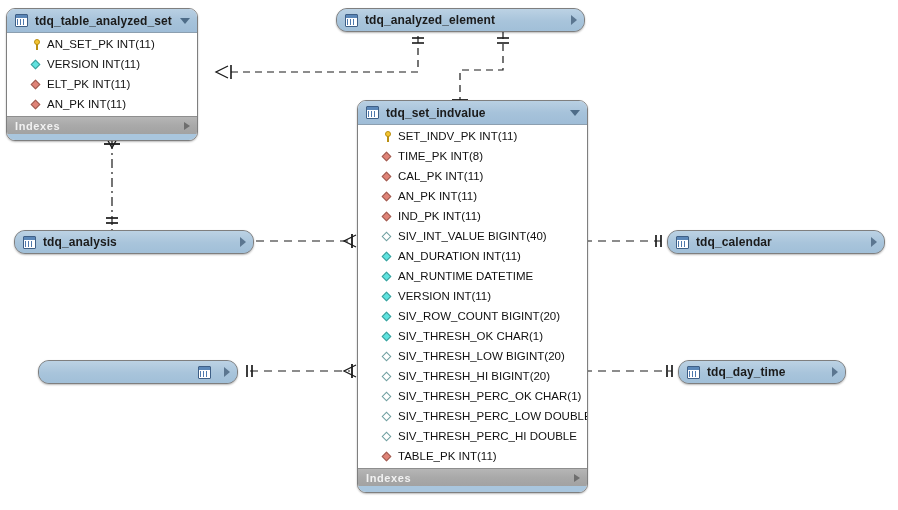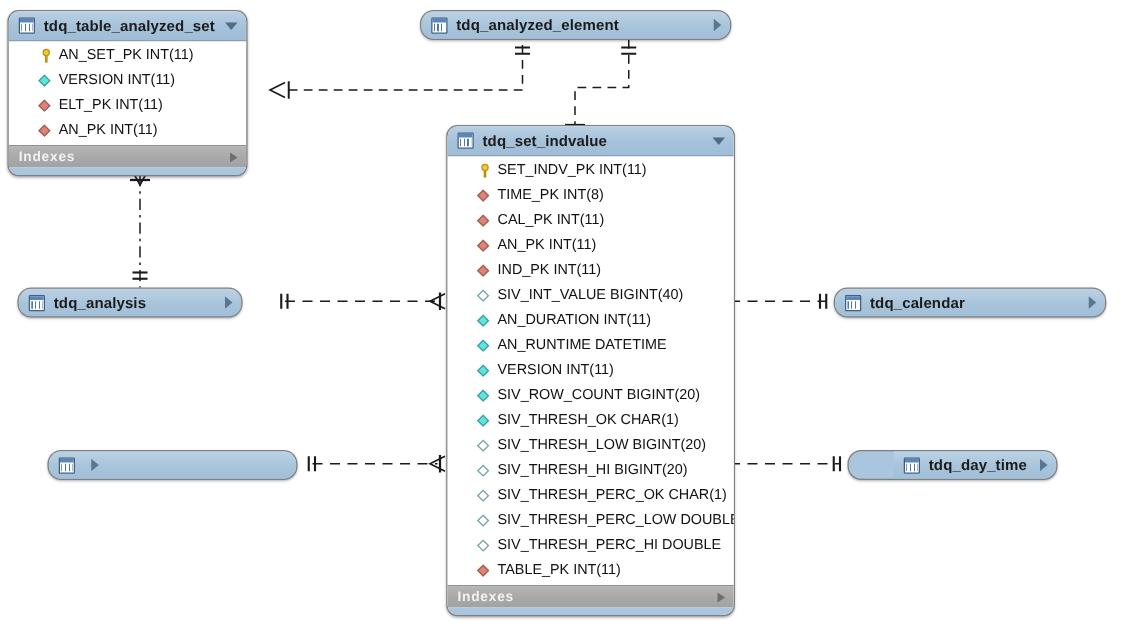--- a/index.html
+++ b/index.html
@@ -53,20 +53,21 @@
     border-bottom: 1px solid #8c9fb0;
     font-size: 12px;
     font-weight: bold;
     color: #1b1b1b;
     letter-spacing: 0.1px;
   }
   .collapsed .tbl-hdr {
     border-bottom: none;
     height: 22px;
     background: linear-gradient(to bottom, #bcd2e4 0%, #a8c4db 55%, #a1bfd8 100%);
+    justify-content: flex-end;
   }
 
   
   .tbl-icon {
     flex: 0 0 auto;
     width: 13px;
     height: 13px;
     margin-right: 7px;
     box-sizing: border-box;
     border: 1px solid #3e5f86;
@@ -388,21 +389,21 @@
         <span>TABLE_PK INT(11)</span>
       </div>
     </div>
     <div class="idx">
       <span class="idx-label">Indexes</span>
       <span class="idx-arrow"></span>
     </div>
     <div class="foot-strip"></div>
   </div>
 
-  <div class="tbl collapsed" style="left:14px; top:230px; width:180px;">
+  <div class="tbl collapsed" style="left:14px; top:230px; width:240px;">
     <div class="tbl-hdr">
       <span class="tbl-icon"></span>
       <span class="tbl-title">tdq_analysis</span>
       <span class="hdr-arrow right"></span>
     </div>
   </div>
 
   <div class="tbl collapsed" style="left:667px; top:230px; width:218px;">
     <div class="tbl-hdr">
       <span class="tbl-icon"></span>
@@ -411,21 +412,21 @@
     </div>
   </div>
 
   <div class="tbl collapsed" style="left:38px; top:360px; width:200px;">
     <div class="tbl-hdr">
       <span class="tbl-icon"></span>
       <span class="hdr-arrow right"></span>
     </div>
   </div>
 
-  <div class="tbl collapsed" style="left:678px; top:360px; width:168px;padding-left:36px;">
+  <div class="tbl collapsed" style="left:678px; top:360px; width:168px;">
     <div class="tbl-hdr">
       <span class="tbl-icon"></span>
       <span class="tbl-title">tdq_day_time</span>
       <span class="hdr-arrow right"></span>
     </div>
   </div>
 
 </div>
 
 </body></html>

